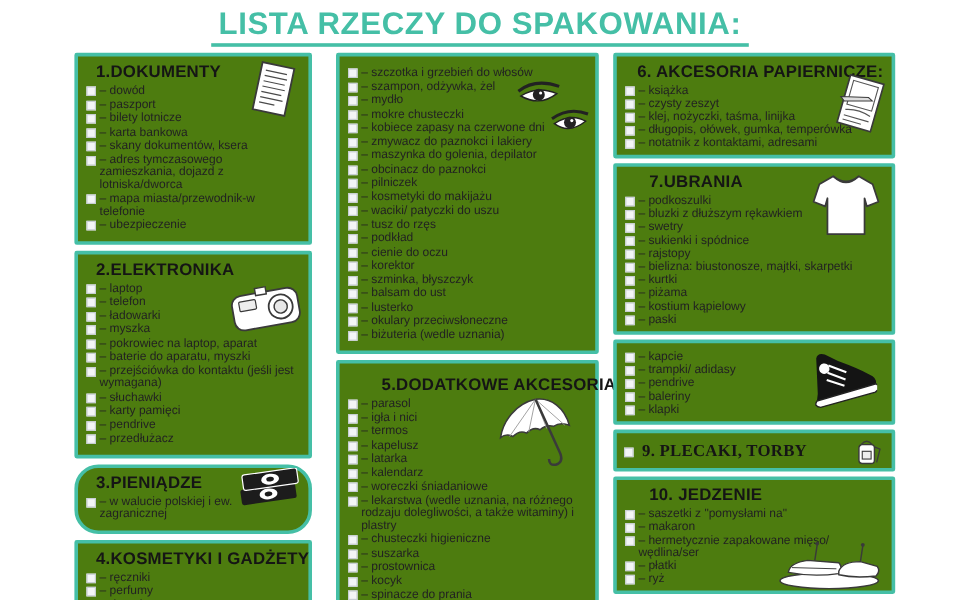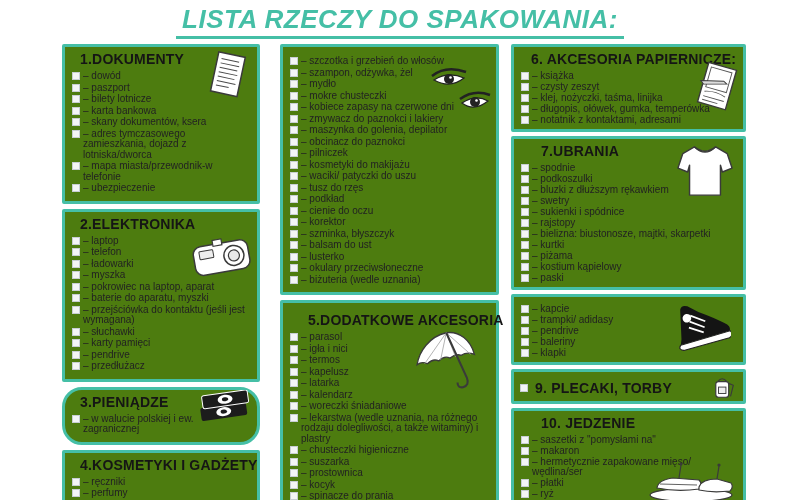--- a/index.html
+++ b/index.html
@@ -2,50 +2,50 @@
 <html style="--accent: #45bfa6;"><head>
 <meta charset="utf-8">
 <style>
   * { box-sizing: border-box; }
   html,body { margin:0; padding:0; background:#fff; font-family:"Liberation Sans", sans-serif; }
   .page { position:relative; width:800px; height:500px; background:#fff; overflow:hidden; }
 
   .main-title { position:absolute; top:4px; left:0; width:100%; text-align:center; }
   .main-title span {
     display:inline-block; font-size:26px; font-weight:bold; letter-spacing:.5px;
-    color:var(--accent,#45bfa6); border-bottom:3px solid var(--accent,#45bfa6); padding:0 6px 1px;font-style:italic;
+    color:var(--accent,#45bfa6); border-bottom:3px solid var(--accent,#45bfa6); padding:0 6px 1px;
   }
 
   .col { position:absolute; top:44px; display:flex; flex-direction:column; gap:5px; }
   .col-left  { left:62px;  width:198px; }
   .col-mid   { left:280px; width:219px; }
   .col-right { left:511px; width:235px; gap:4px; }
 
   .box { position:relative; border:3px solid var(--accent,#45bfa6); border-radius:2px;
          background:#4d7c0f; padding:3px 4px 3px 3px; }
   .col-right .box { padding-bottom:0; }
 
   .box-title { margin:1px 0 2px 12px; font-size:14px; line-height:16px; font-weight:bold;
                color:#151515; letter-spacing:.2px; white-space:nowrap; }
   .col-right .box-title { margin-left:24px; margin-bottom:1px; }
-  .box-title.indent-sm { margin-left:22px; }
+  .box-title.indent-sm { margin-left:32px; }
   .box-title.indent-md { margin-left:14px; }
 
   .items { list-style:none; margin:4px; padding:0; }
   .item { display:flex; align-items:flex-start; margin:0 0 1px 0; }
   .cb { flex:0 0 auto; width:8px; height:8px; border:1px solid #c7ced3; background:#f3f5f6;
         margin:1px 3px 0 0; }
   .item-text { font-size:10px; line-height:10.5px; color:#222; }
   .col-right .item-text { line-height:10px; }
   .item-text::before { content:"– "; }
 
   .icon { position:absolute; pointer-events:none; }
   .min-h { min-height:46px;border-radius:20px; }
 
-  .box-row { display:flex; align-items:center; padding:3px 6px; }
+  .box-row { display:flex; align-items:center; padding:3px 6px;font-family:Liberation Serif, serif; }
   .box-row .cb { margin-top:0; }
   .row-title { margin:0 0 0 4px !important; white-space:nowrap; }
   .icon-inline { margin-left:auto; line-height:0; }
 </style>
 </head>
 <body>
 
 <div class="page">
 
   <div class="main-title">
@@ -438,24 +438,20 @@
     <section class="box">
       <h2 class="box-title">7.UBRANIA</h2>
       <span class="icon" style="top:4px;right:8px">
         <svg width="60" height="56" viewBox="0 0 62 58">
             <path d="M20 4 L8 11 L3 26 L13 30 L15 23 L15 54 L47 54 L47 23 L49 30 L59 26 L54 11 L42 4 Q31 13 20 4 Z" fill="#fff" stroke="#3a3a3a" stroke-width="1.5" stroke-linejoin="round"></path>
             <path d="M20 4 Q31 15 42 4" fill="none" stroke="#3a3a3a" stroke-width="1.2"></path>
           </svg>
       </span>
       <ul class="items">
 
-      <li class="item">
-            <span class="cb"></span>
-            <span class="item-text">spodnie</span>
-          </li>
           <li class="item">
             <span class="cb"></span>
             <span class="item-text">podkoszulki</span>
           </li>
           <li class="item">
             <span class="cb"></span>
             <span class="item-text">bluzki z dłuższym rękawkiem</span>
           </li>
           <li class="item">
             <span class="cb"></span>

